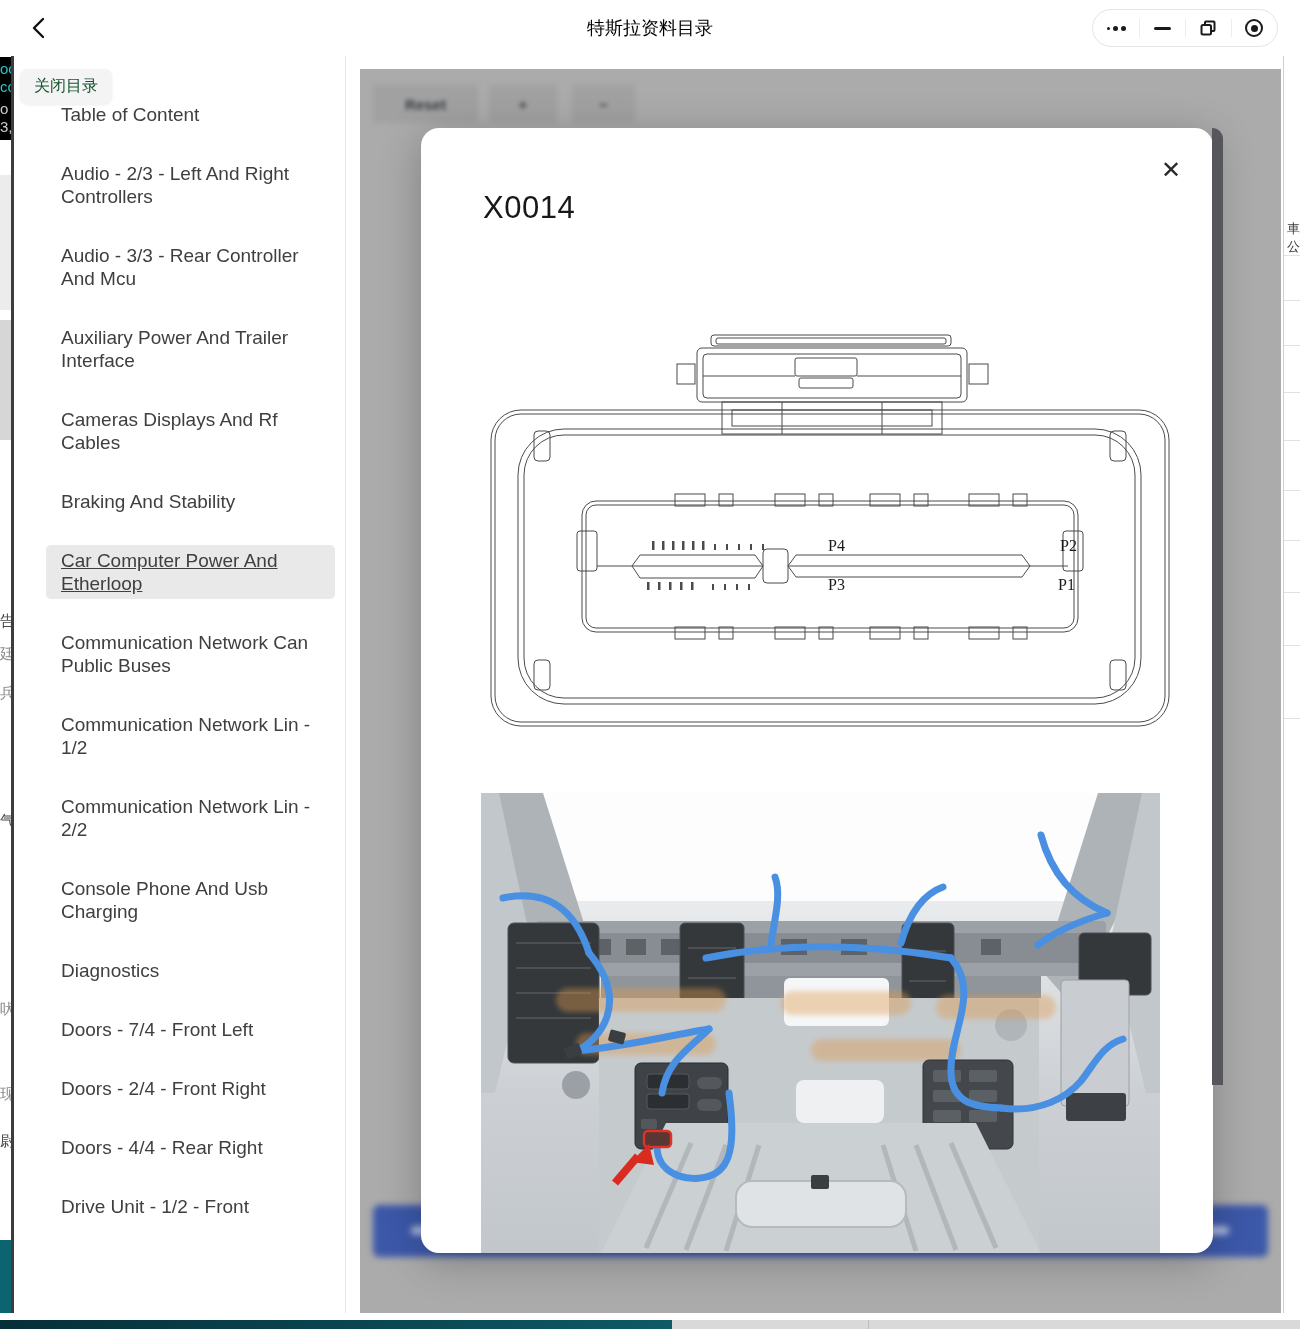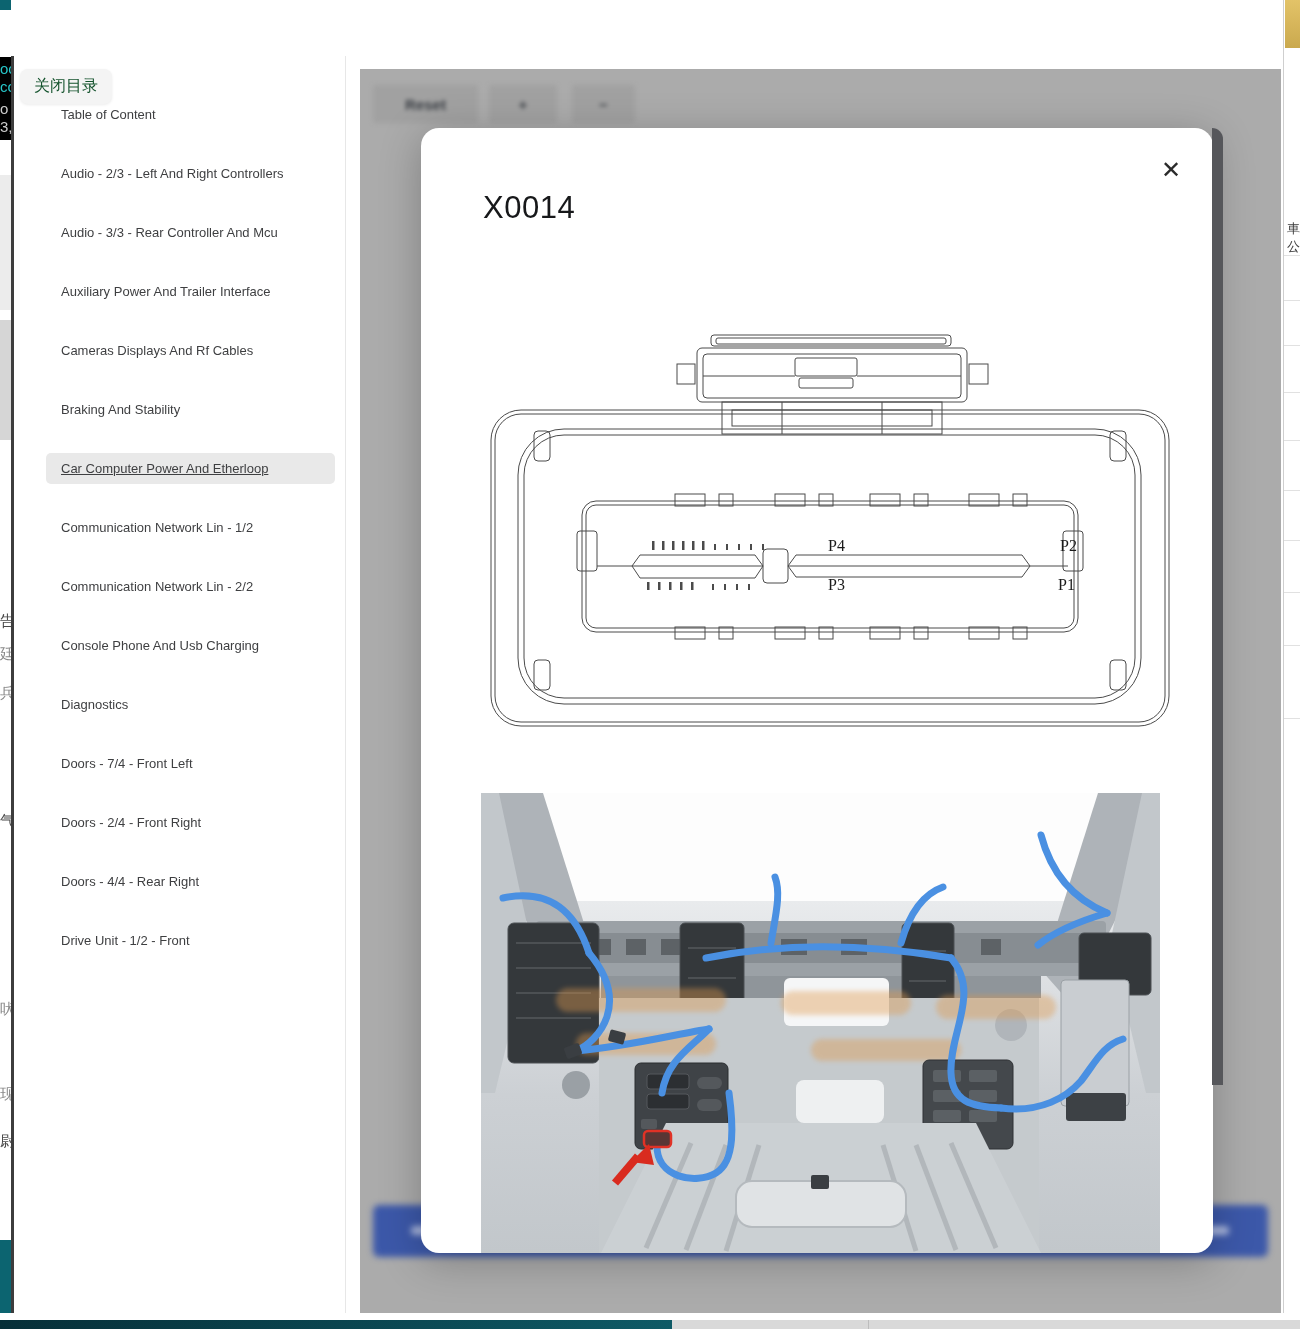--- a/index.html
+++ b/index.html
@@ -31,21 +31,21 @@
   .left-strip { left:0; top:0; width:11px; height:1329px; background:#fff; z-index:6; overflow:hidden; }
   .left-strip .frag { position:absolute; left:0; font-size:15px; color:#5a5a5a; white-space:nowrap; }
   .right-strip { left:1283px; top:0; width:17px; height:1329px; background:#fff; border-left:1px solid #cfcfcf; z-index:6; overflow:hidden; }
   .right-strip .frag { position:absolute; left:3px; font-size:13px; color:#3a3a3a; white-space:nowrap; }
   .hline { position:absolute; left:0; width:17px; height:1px; background:#e1e1e1; }
 
   
   .sidebar { left:11px; top:56px; width:335px; height:1257px; background:#fff; z-index:10; border-right:1px solid #e7e7e7; overflow:hidden; }
   .side-scrollbar { left:11px; top:56px; width:3px; height:1257px; background:#3d3d3d; z-index:12; }
   .side-list { position:absolute; left:35px; top:43px; width:289px; }
-  .side-item { padding:4px 15px; margin-bottom:28px; font-size:13px; line-height:23px; color:#3e3f41; cursor:pointer; border-radius:5px; }
+  .side-item { padding:4px 15px; margin-bottom:28px; font-size:19px; line-height:23px; color:#3e3f41; cursor:pointer; border-radius:5px; }
   .side-item.selected { background:#e9e9e9;text-decoration:underline; }
   .tooltip {
     left:20px; top:69px; background:#f4f4f4; border-radius:8px; padding:7px 14px;
     font-size:16px; color:#14532d; z-index:26; box-shadow:0 1px 3px rgba(0,0,0,.08); cursor:pointer;
   }
 
   
   .content-bg { left:360px; top:69px; width:921px; height:1244px; background:#ababab; z-index:8; overflow:hidden; }
   .bg-btn { position:absolute; top:16px; height:38px; background:#a1a1a1; border-radius:3px; filter:blur(2px);
             display:flex; align-items:center; justify-content:center; font-size:15px; font-weight:bold; color:#3c4046; cursor:pointer; }
@@ -116,30 +116,60 @@
   <div class="abs content-bg">
     <div class="bg-btn" style="left:13px;width:105px;">Reset</div>
     <div class="bg-btn" style="left:129px;width:68px;">+</div>
     <div class="bg-btn" style="left:212px;width:63px;">−</div>
     <div class="blue-bar">
       <i style="left:38px;width:34px;"></i>
       <i style="left:822px;width:34px;"></i>
     </div>
   </div>
 
+  <div class="abs header">
+    <svg class="abs back-btn" viewBox="0 0 24 24">
+      <polyline points="15,3 6,12 15,21" fill="none" stroke="#111" stroke-width="2.4" stroke-linecap="round" stroke-linejoin="round"></polyline>
+    </svg>
+    <div class="abs app-title">特斯拉资料目录</div>
+    <div class="abs capsule">
+      <div class="cell">
+        <span class="dots">
+            <i class="sm"></i>
+            <i></i>
+            <i></i>
+          </span>
+      </div>
+      <div class="cell">
+          <span class="minus-bar"></span>
+        </div>
+      <div class="cell">
+        <svg width="18" height="18" viewBox="0 0 18 18">
+          <path d="M6,5 L6,3.5 Q6,2.5 7,2.5 L14.5,2.5 Q15.5,2.5 15.5,3.5 L15.5,11 Q15.5,12 14.5,12 L13,12" fill="none" stroke="#1a1a1a" stroke-width="2" stroke-linecap="round"></path>
+          <rect x="2.5" y="6" width="9.5" height="9.5" rx="1.5" fill="none" stroke="#1a1a1a" stroke-width="2"></rect>
+        </svg>
+      </div>
+      <div class="cell">
+          <span class="target-ring">
+            <i></i>
+          </span>
+        </div>
+    </div>
+  </div>
 
   <div class="abs sidebar">
     <div class="side-list" id="toc-list">
         <div class="side-item">Table of Content</div>
         <div class="side-item">Audio - 2/3 - Left And Right Controllers</div>
         <div class="side-item">Audio - 3/3 - Rear Controller And Mcu</div>
         <div class="side-item">Auxiliary Power And Trailer Interface</div>
         <div class="side-item">Cameras Displays And Rf Cables</div>
         <div class="side-item">Braking And Stability</div>
         <div class="side-item selected">Car Computer Power And Etherloop</div>
+        <div class="side-item">Communication Network Can Public Buses</div>
         <div class="side-item">Communication Network Lin - 1/2</div>
         <div class="side-item">Communication Network Lin - 2/2</div>
         <div class="side-item">Console Phone And Usb Charging</div>
         <div class="side-item">Diagnostics</div>
         <div class="side-item">Doors - 7/4 - Front Left</div>
         <div class="side-item">Doors - 2/4 - Front Right</div>
         <div class="side-item">Doors - 4/4 - Rear Right</div>
         <div class="side-item">Drive Unit - 1/2 - Front</div>
       </div>
   </div>

